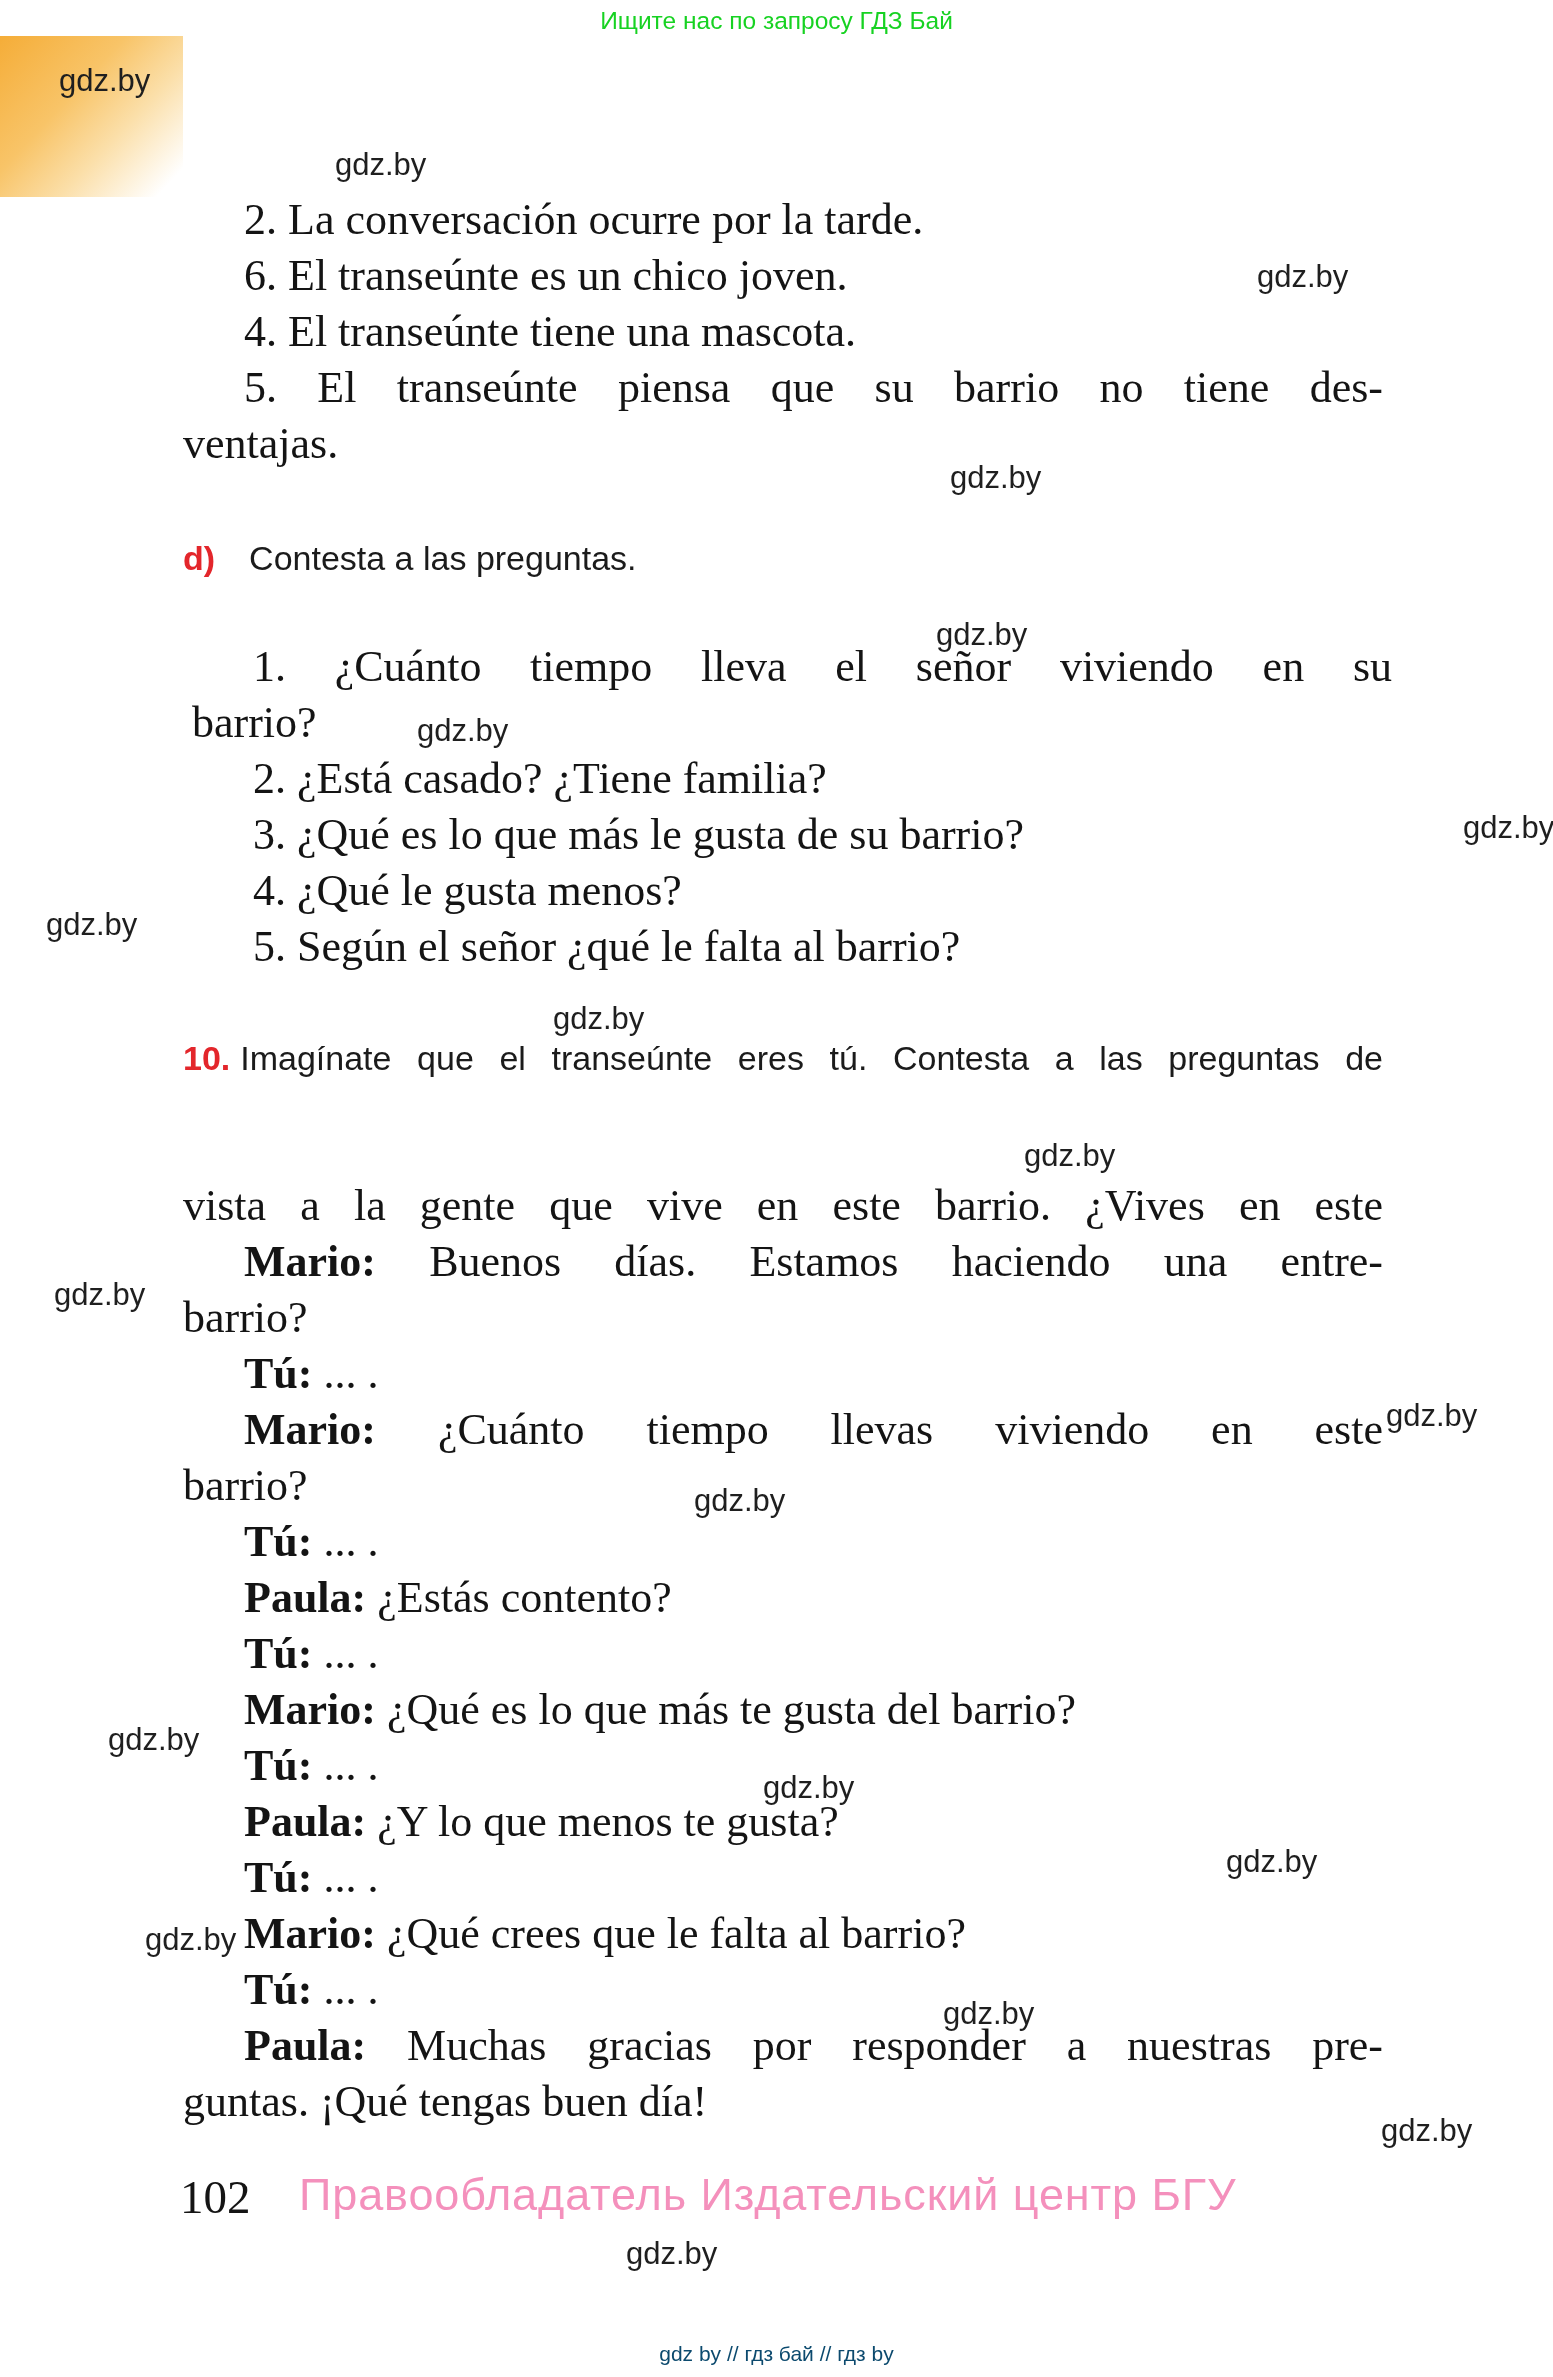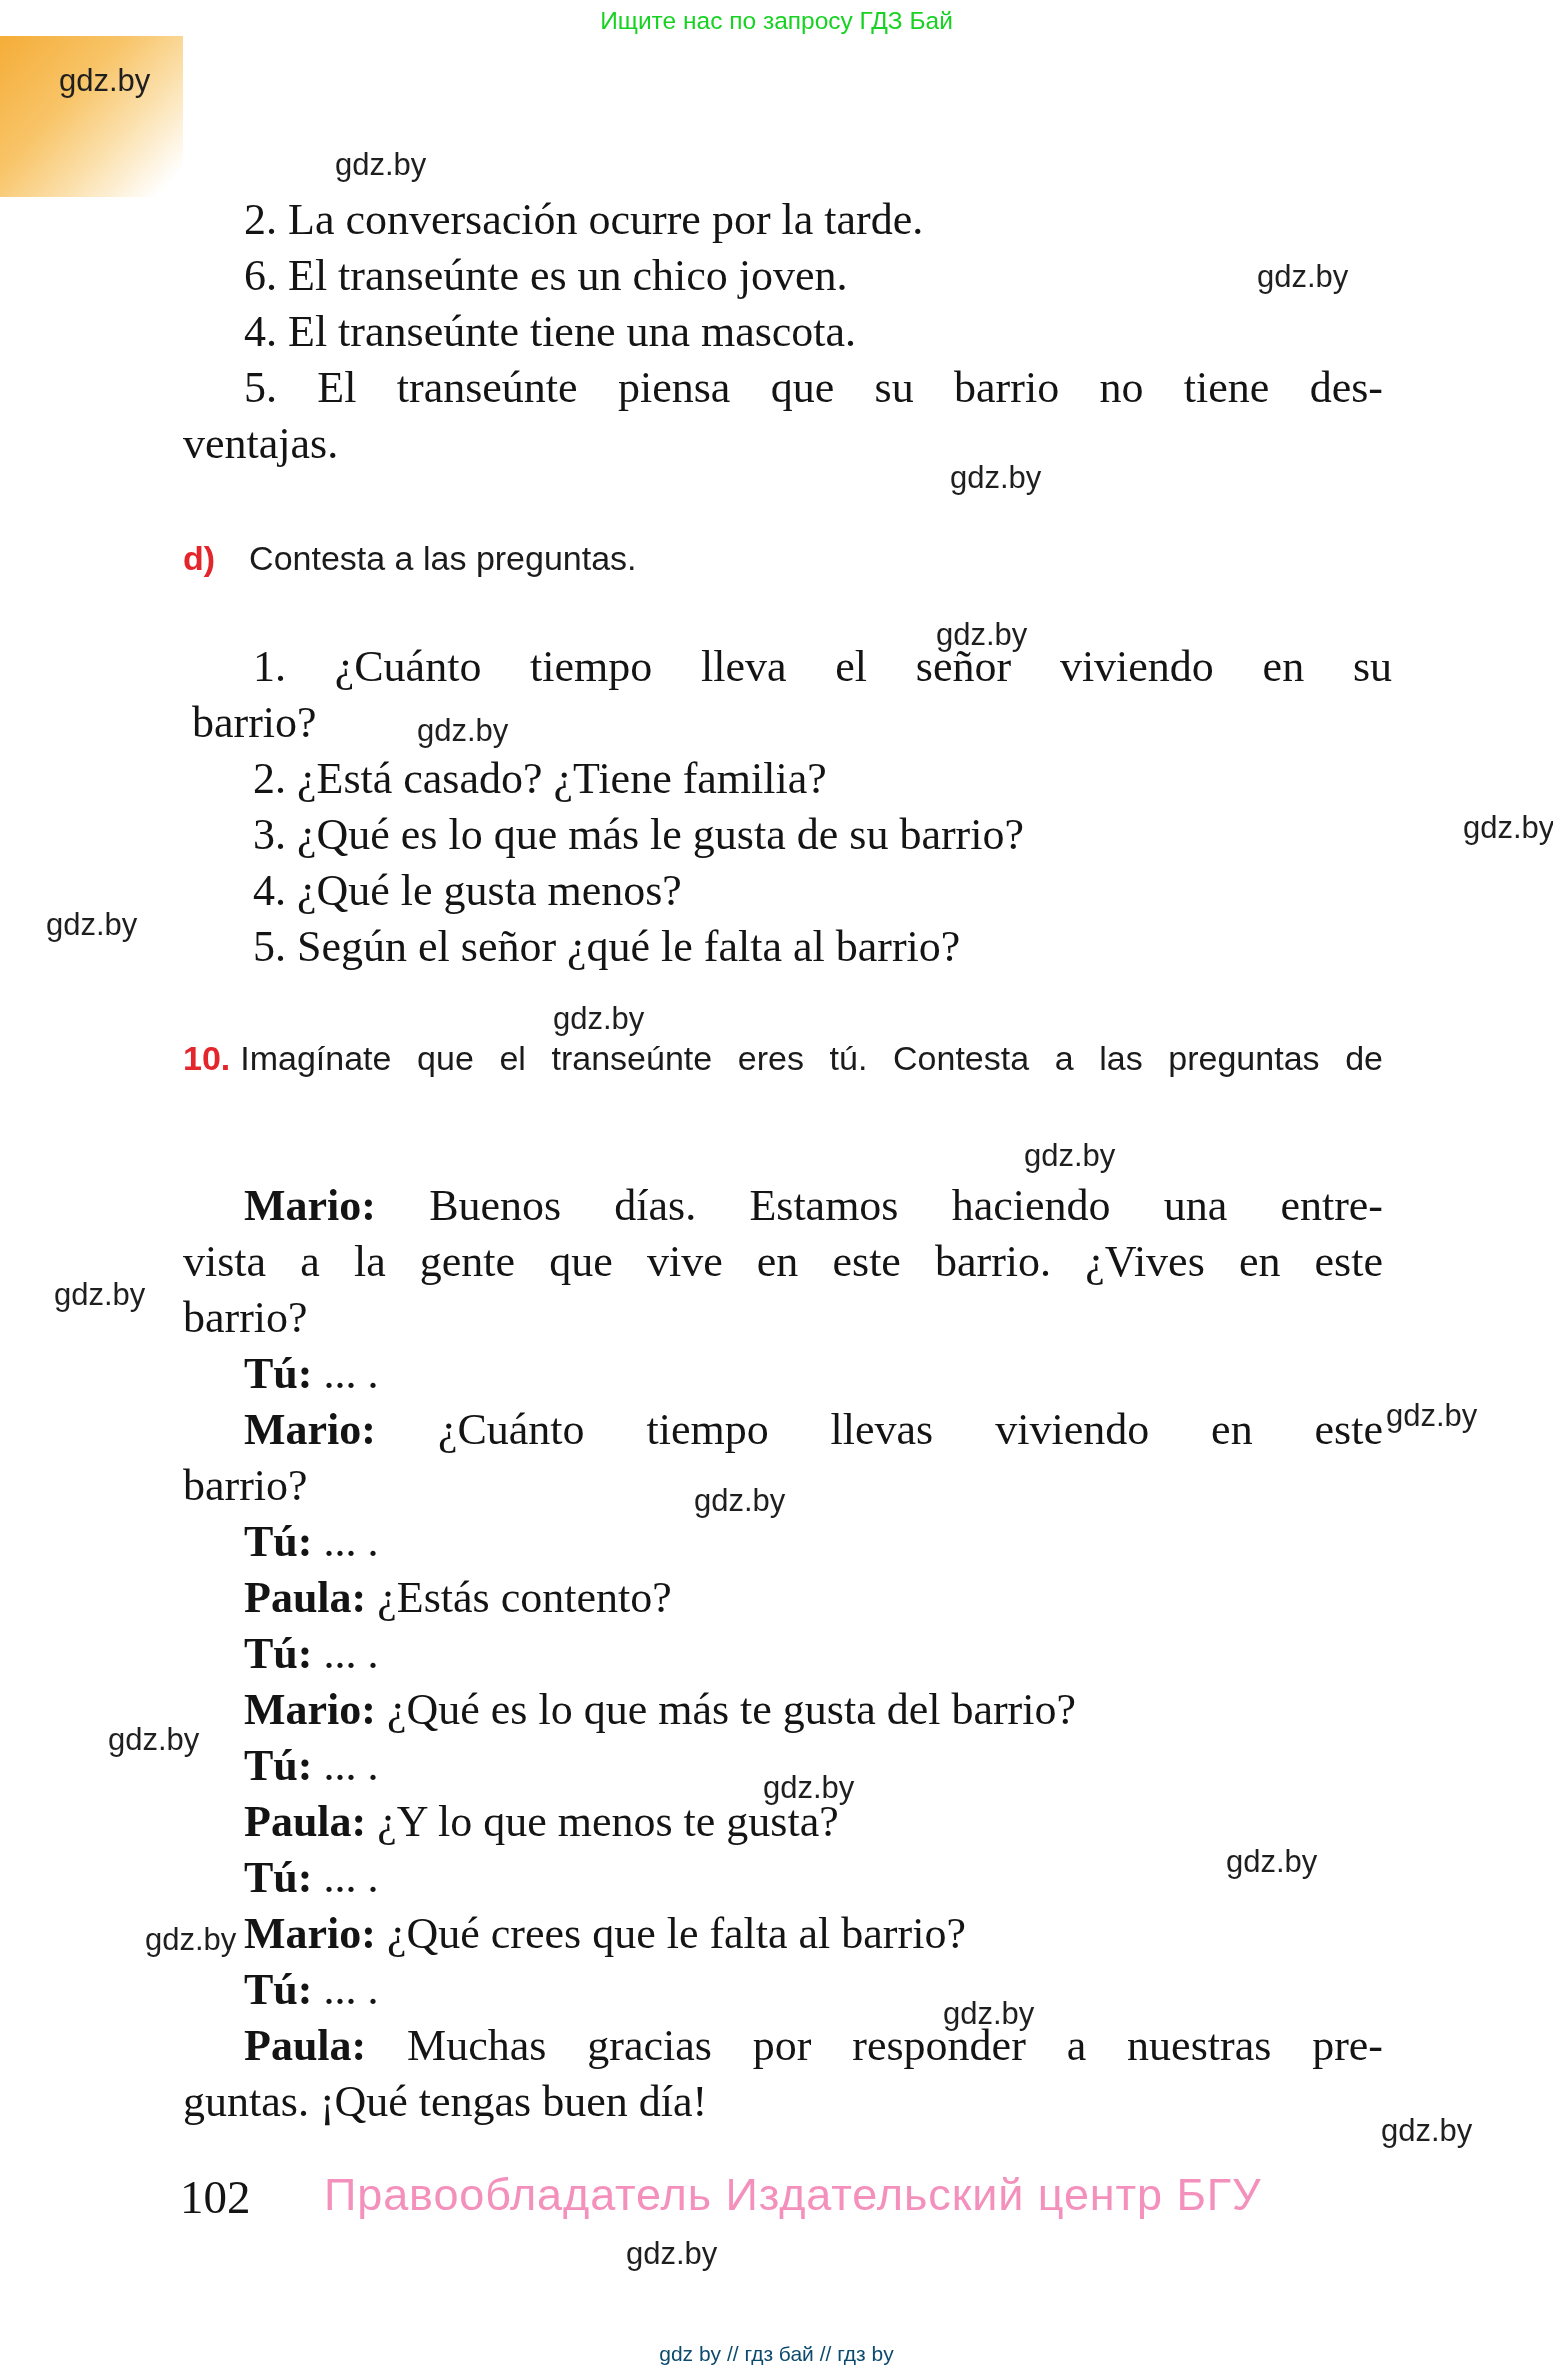--- a/index.html
+++ b/index.html
@@ -28,21 +28,21 @@
 
   
   .nl{font-family:"Liberation Sans",sans-serif;font-size:34px;line-height:53px;height:53px;color:#1b1b1b;}
   .marker{font-weight:700;color:#e3262b;}
   .mk-d{margin-right:34px;}
   .mk-10{margin-right:10px;}
 
   
   .pagenum{position:absolute;left:180px;top:2174px;font-family:"Liberation Serif",serif;
            font-size:47px;line-height:47px;color:#141414;}
-  .copyright{position:absolute;left:324px;top:2172px;font-family:"Liberation Sans",sans-serif;
+  .copyright{position:absolute;left:299px;top:2172px;font-family:"Liberation Sans",sans-serif;
              font-size:45px;line-height:45px;letter-spacing:0.9px;color:#f490bc;white-space:nowrap;}
   .links{position:absolute;top:2342px;left:0;width:100%;text-align:center;
          font-family:"Liberation Sans",sans-serif;font-size:21px;color:#0c4a6e;}
 </style>
 </head>
 <body>
 
 <div id="page">
 
   <div class="promo">Ищите нас по запросу ГДЗ Бай</div>
@@ -93,22 +93,22 @@
     <div class="sl ind">5. Según el señor ¿qué le falta al barrio?</div>
   </div>
 
   <div class="block" style="top:1032px;">
     <div class="nl jst">
       <span class="marker mk-10">10.</span><span>Imagínate que el transeúnte eres tú. Contesta a las preguntas de</span>
     </div>
   </div>
 
   <div class="block" style="top:1178px;">
+    <div class="sl jst"><span>vista a la gente que vive en este barrio. ¿Vives en este</span></div>
     <div class="sl ind jst"><span class="sp">Mario:</span><span> Buenos días. Estamos haciendo una entre-</span></div>
-    <div class="sl jst"><span>vista a la gente que vive en este barrio. ¿Vives en este</span></div>
     <div class="sl"><span>barrio?</span></div>
     <div class="sl ind"><span class="sp">Tú:</span><span> ... .</span></div>
     <div class="sl ind jst"><span class="sp">Mario:</span><span> ¿Cuánto tiempo llevas viviendo en este</span></div>
     <div class="sl"><span>barrio?</span></div>
     <div class="sl ind"><span class="sp">Tú:</span><span> ... .</span></div>
     <div class="sl ind"><span class="sp">Paula:</span><span> ¿Estás contento?</span></div>
     <div class="sl ind"><span class="sp">Tú:</span><span> ... .</span></div>
     <div class="sl ind"><span class="sp">Mario:</span><span> ¿Qué es lo que más te gusta del barrio?</span></div>
     <div class="sl ind"><span class="sp">Tú:</span><span> ... .</span></div>
     <div class="sl ind"><span class="sp">Paula:</span><span> ¿Y lo que menos te gusta?</span></div>

